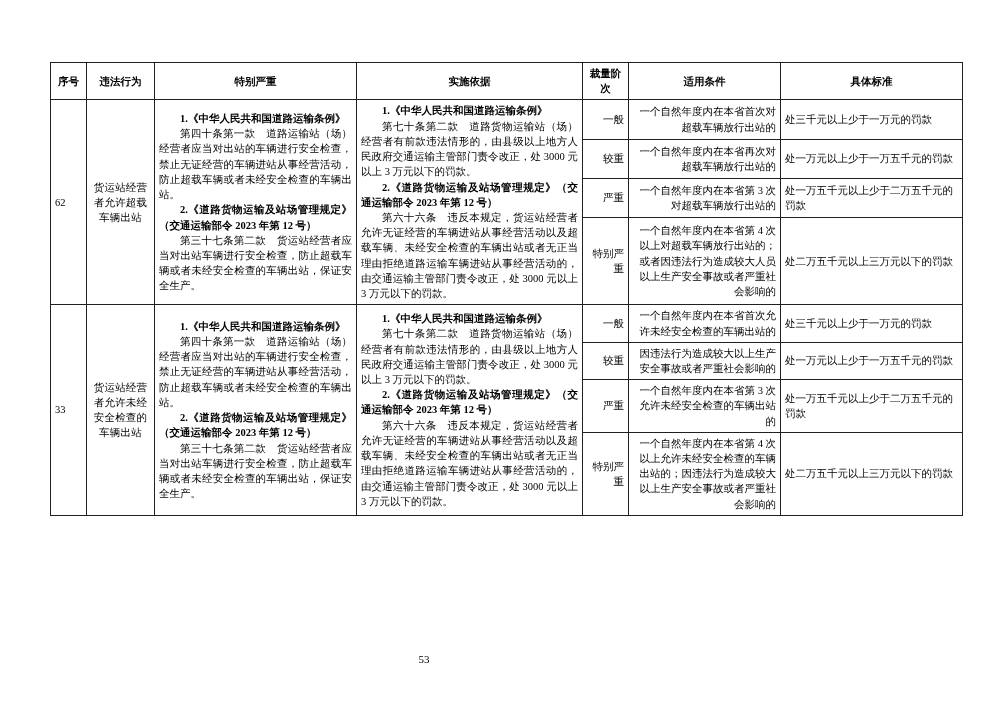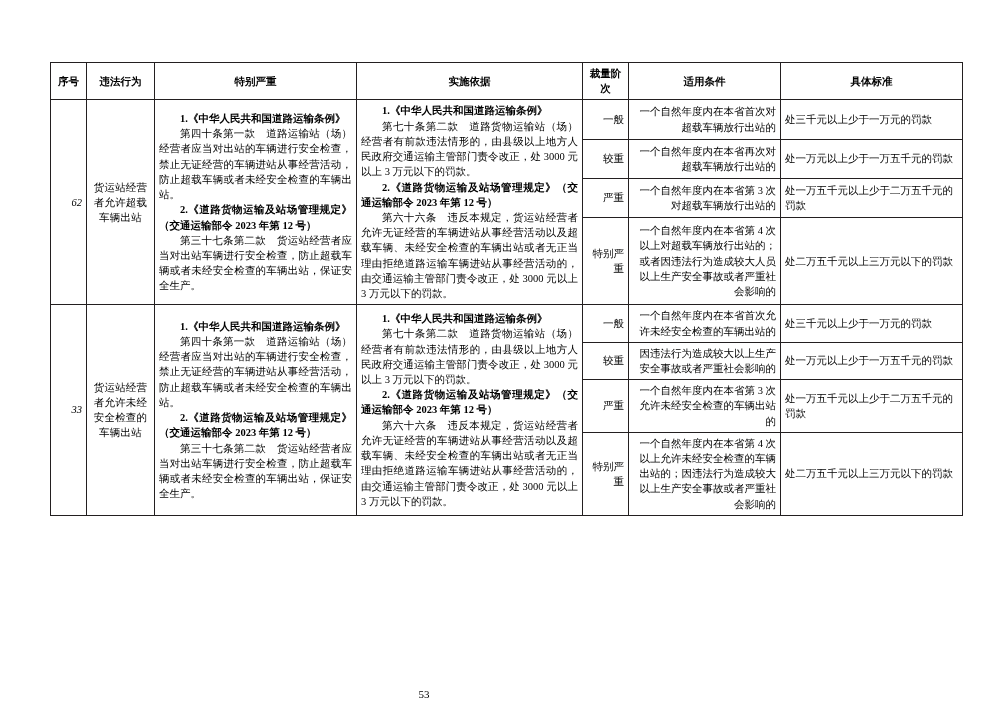--- a/index.html
+++ b/index.html
@@ -50,23 +50,22 @@
   col.c-std    { width: 182px; }
 
   thead td {
     text-align: center;
     font-weight: bold;
     font-size: 11.5px;
     padding: 8px 2px;
     line-height: 1.3;
   }
   td.seq {
-    text-align: right;
+    text-align: left;
     font-size: 11px;
-    font-style: italic;
   }
   td.act {
     text-align: center;
     font-size: 10.5px;
     line-height: 1.7;
     letter-spacing: 0.2px;
   }
   td.basis, td.impl {
     text-align: justify;
     text-justify: inter-ideograph;
@@ -98,21 +97,21 @@
   td.std {
     font-size: 10.3px;
     line-height: 1.55;
     padding: 5px 6px;
     text-align: left;
     font-family: Liberation Serif, serif;
   }
   .pagenum {
     position: absolute;
     left: 0;
-    top: 688px;
+    top: 653px;
     width: 848px;
     text-align: center;
     font-size: 11px;
     font-family: "Liberation Serif", serif;
   }
 </style>
 </head>
 <body>
 
 <div class="page">

